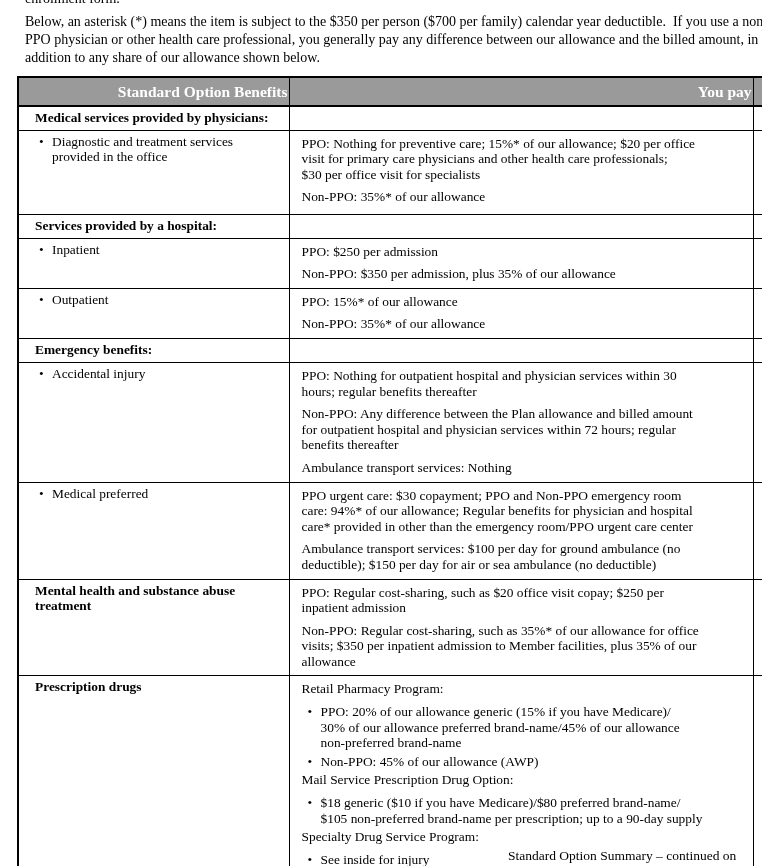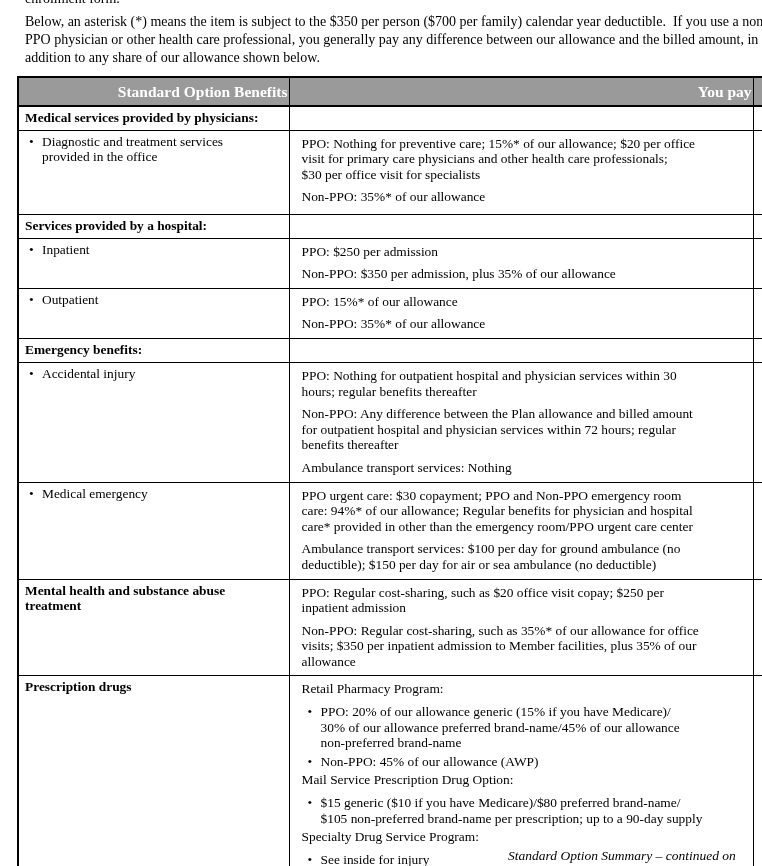--- a/index.html
+++ b/index.html
@@ -13,21 +13,21 @@
 
   table.benefits{position:absolute;left:17px;top:76px;width:856px;
        border-collapse:collapse;table-layout:fixed;border:2px solid var(--border,#000)}
   col.c1{width:271px} col.c2{width:464px} col.c3{width:121px}
   th,td{border:1px solid var(--border,#000);vertical-align:top}
   thead th{background:var(--header-bg,#999);color:var(--header-fg,#fff);
        font-weight:bold;font-size:15.5px;text-align:right;vertical-align:middle;
        height:25px;border-bottom:2px solid var(--border,#000)}
 
   td{font-size:13.4px;line-height:15.6px}
-  td.benefit{padding:3px 6px 4px 6px}
+  td.benefit{padding:3px 6px 4px 16px}
   td.benefit.bold{font-weight:bold}
   .benefit-label{white-space:pre-line}
   .bi{display:flex;padding-left:4px}
   .bi .bullet{width:13px;flex:none}
   td.youpay{padding:2px 10px 4px 12px}
   .yp-para{margin:3px 0 7px;white-space:pre-line}
   .yp-para:last-child{margin-bottom:2px}
   .yp-bullet{display:flex;margin:0 0 3px;padding-left:6px}
   .yp-bullet .bullet{width:13px;flex:none}
   .yp-bullet .t{white-space:pre-line;flex:1}
@@ -37,21 +37,21 @@
   tbody tr:nth-child(2){height:84px}
   tbody tr:nth-child(3){height:24px}
   tbody tr:nth-child(4){height:46px}
   tbody tr:nth-child(5){height:47px}
   tbody tr:nth-child(6){height:24px}
   tbody tr:nth-child(7){height:111px}
   tbody tr:nth-child(8){height:95px}
   tbody tr:nth-child(9){height:96px}
   tbody tr:nth-child(10){height:190px}
 
-  .footer{position:absolute;left:508px;top:848px;font-style:italic;
+  .footer{position:absolute;left:508px;top:848px;
           font-size:13.5px;white-space:nowrap}
 </style>
 </head>
 <body>
 
 <div id="page">
 
   <div class="top-partial">enrollment form.</div>
 
   <div class="intro">
@@ -151,21 +151,21 @@
 for outpatient hospital and physician services within 72 hours; regular
 benefits thereafter</div>
             <div class="yp-para">Ambulance transport services: Nothing</div>
           </td>
           <td class="pagecol"></td>
         </tr>
         <tr>
           <td class="benefit">
             <div class="bi">
               <span class="bullet">•</span>
-              <span class="benefit-label">Medical emergency</span>
+              <span class="benefit-label">Medical preferred</span>
             </div>
           </td>
           <td class="youpay">
             <div class="yp-para">PPO urgent care: $30 copayment; PPO and Non-PPO emergency room
 care: 94%* of our allowance; Regular benefits for physician and hospital
 care* provided in other than the emergency room/PPO urgent care center</div>
             <div class="yp-para">Ambulance transport services: $100 per day for ground ambulance (no
 deductible); $150 per day for air or sea ambulance (no deductible)</div>
           </td>
           <td class="pagecol"></td>
@@ -196,21 +196,21 @@
 30% of our allowance preferred brand-name/45% of our allowance
 non-preferred brand-name</span>
             </div>
             <div class="yp-bullet">
               <span class="bullet">•</span>
               <span class="t">Non-PPO: 45% of our allowance (AWP)</span>
             </div>
             <div class="yp-para">Mail Service Prescription Drug Option:</div>
             <div class="yp-bullet">
               <span class="bullet">•</span>
-              <span class="t">$15 generic ($10 if you have Medicare)/$80 preferred brand-name/
+              <span class="t">$18 generic ($10 if you have Medicare)/$80 preferred brand-name/
 $105 non-preferred brand-name per prescription; up to a 90-day supply</span>
             </div>
             <div class="yp-para">Specialty Drug Service Program:</div>
             <div class="yp-bullet">
               <span class="bullet">•</span>
               <span class="t">See inside for injury</span>
             </div>
           </td>
           <td class="pagecol"></td>
         </tr>

